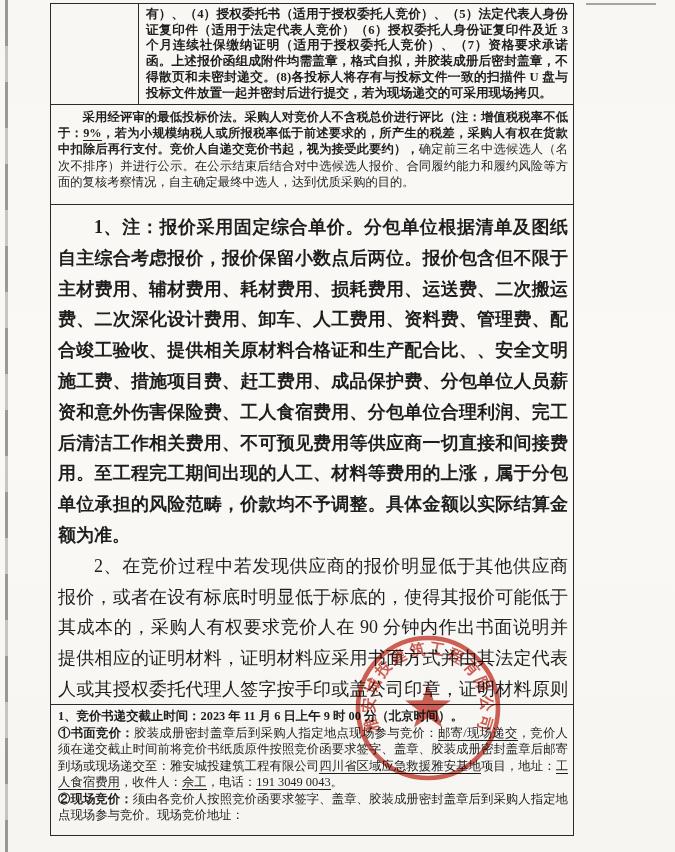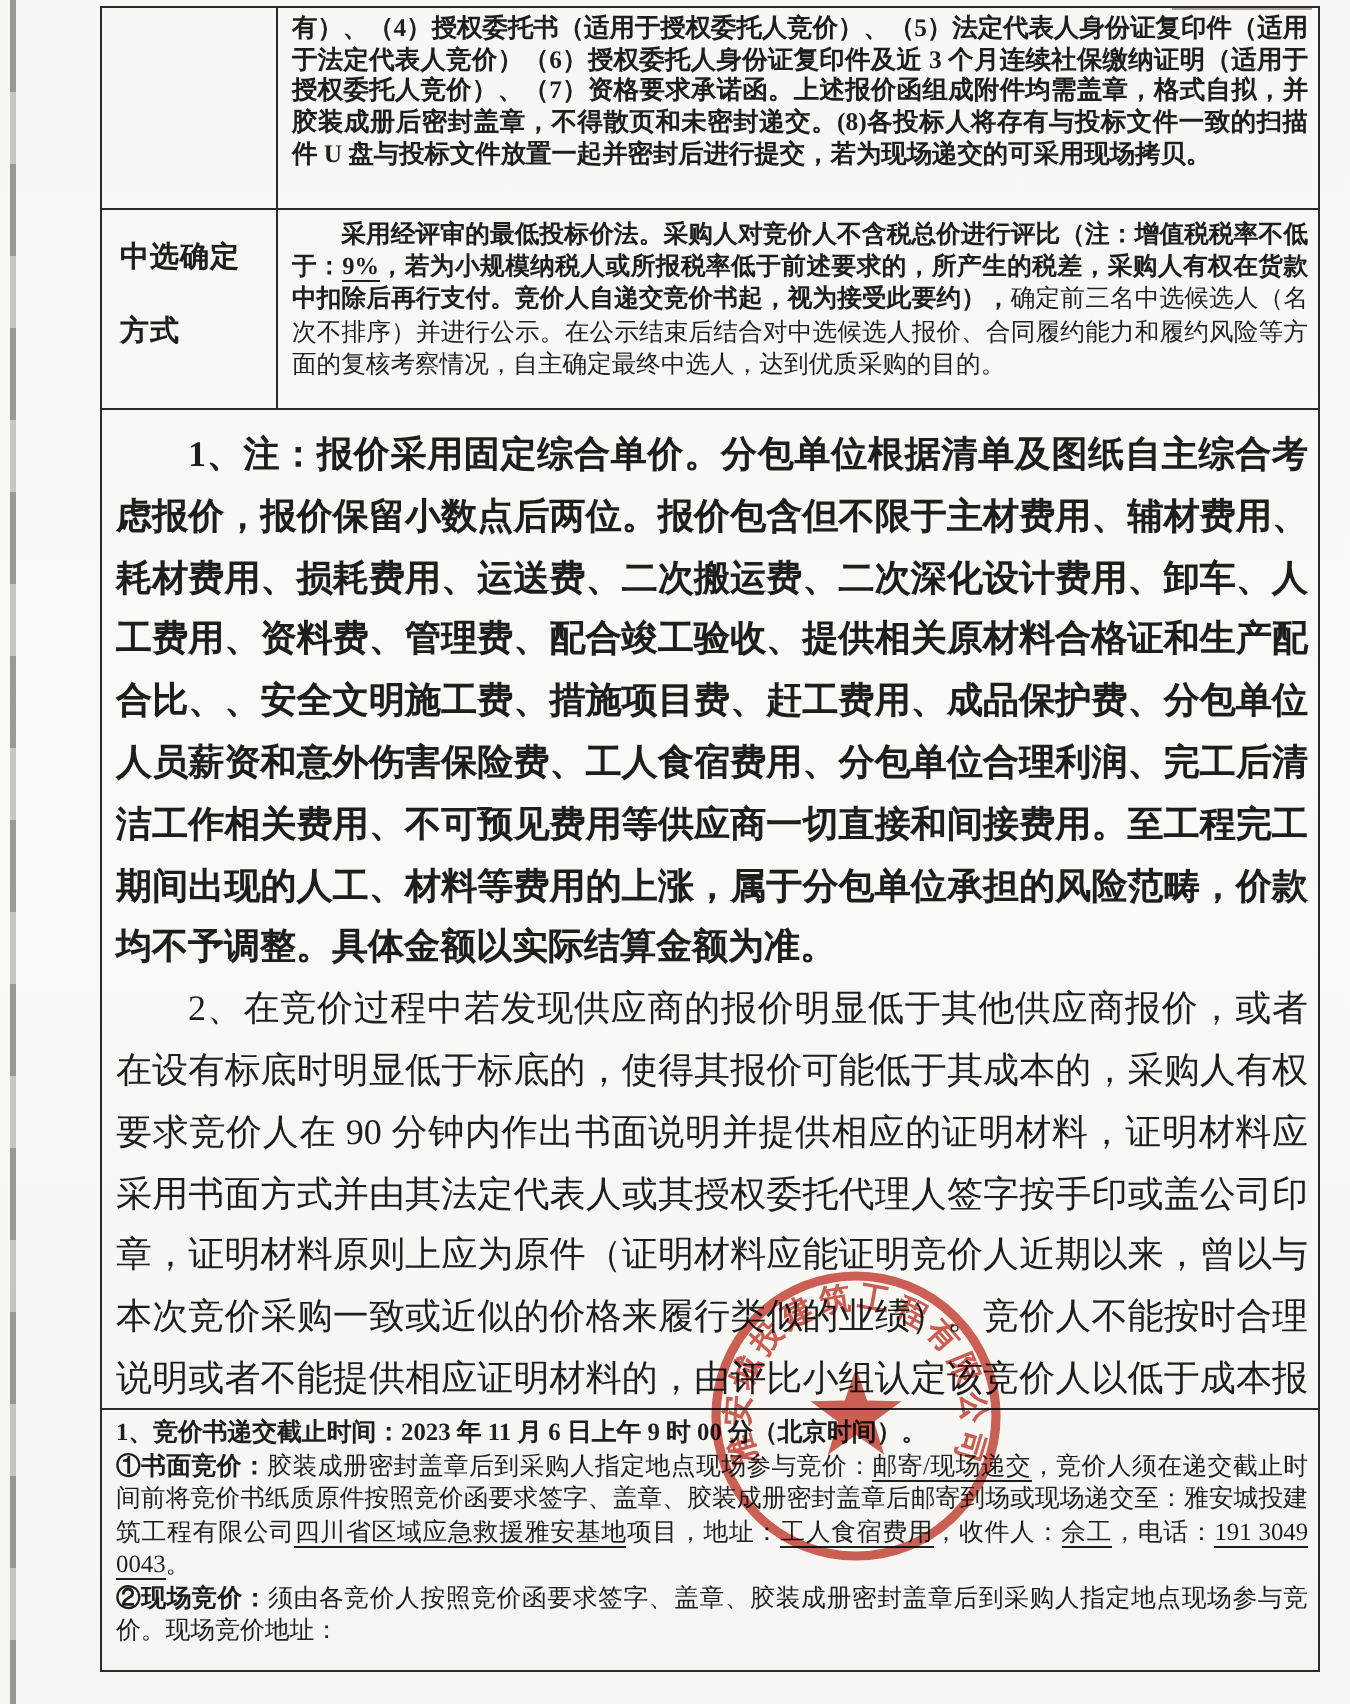--- a/index.html
+++ b/index.html
@@ -19,21 +19,21 @@
     background:repeating-linear-gradient(180deg,#4e4a45 0 46px,#a19b93 46px 82px);
     opacity:.55;
   }
   .scan-topline{
     position:absolute;left:586px;top:3px;width:70px;height:1.5px;
     background:#8d8880;opacity:.75;
   }
 
   
   .doc-table{
-    position:absolute;left:50px;top:3px;width:610px;height:833px;
+    position:absolute;left:50px;top:3px;width:524px;height:833px;
     box-sizing:border-box;
     border:1.7px solid #2b2b2b;
     display:flex;flex-direction:column;
     background:transparent;
   }
   .row{display:flex;box-sizing:border-box;flex:none;}
   .row + .row{border-top:1.7px solid #2b2b2b;}
   .r1{height:100px;}
   .r2{height:100px;}
   .r3{height:500px;}
@@ -81,21 +81,20 @@
   <div class="doc-table">
 
     <div class="row r1">
       <div class="lbl"></div>
       <div class="ct">
           <p><span class="b">有）、（4）授权委托书（适用于授权委托人竞价）、（5）法定代表人身份证复印件（适用于法定代表人竞价）（6）授权委托人身份证复印件及近 3 个月连续社保缴纳证明（适用于授权委托人竞价）、（7）资格要求承诺函。上述报价函组成附件均需盖章，格式自拟，并胶装成册后密封盖章，不得散页和未密封递交。(8)各投标人将存有与投标文件一致的扫描件 U 盘与投标文件放置一起并密封后进行提交，若为现场递交的可采用现场拷贝。</span></p>
         </div>
     </div>
 
     <div class="row r2">
-      <div class="lbl">中选确定方式</div>
       <div class="ct">
           <p><span class="b">采用经评审的最低投标价法。采购人对竞价人不含税总价进行评比（注：增值税税率不低于：</span><span class="b u">9%</span><span class="b">，若为小规模纳税人或所报税率低于前述要求的，所产生的税差，采购人有权在货款中扣除后再行支付。竞价人自递交竞价书起，视为接受此要约），</span><span>确定前三名中选候选人（名次不排序）并进行公示。在公示结束后结合对中选候选人报价、合同履约能力和履约风险等方面的复核考察情况，自主确定最终中选人，达到优质采购的目的。</span></p>
         </div>
     </div>
 
     <div class="row r3">
       <div class="ct">
           <p><span class="b">1、注：报价采用固定综合单价。分包单位根据清单及图纸自主综合考虑报价，报价保留小数点后两位。报价包含但不限于主材费用、辅材费用、耗材费用、损耗费用、运送费、二次搬运费、二次深化设计费用、卸车、人工费用、资料费、管理费、配合竣工验收、提供相关原材料合格证和生产配合比、、安全文明施工费、措施项目费、赶工费用、成品保护费、分包单位人员薪资和意外伤害保险费、工人食宿费用、分包单位合理利润、完工后清洁工作相关费用、不可预见费用等供应商一切直接和间接费用。至工程完工期间出现的人工、材料等费用的上涨，属于分包单位承担的风险范畴，价款均不予调整。具体金额以实际结算金额为准。</span></p>
           <p><span>2、在竞价过程中若发现供应商的报价明显低于其他供应商报价，或者在设有标底时明显低于标底的，使得其报价可能低于其成本的，采购人有权要求竞价人在 90 分钟内作出书面说明并提供相应的证明材料，证明材料应采用书面方式并由其法定代表人或其授权委托代理人签字按手印或盖公司印章，证明材料原则上应为原件（证明材料应能证明竞价人近期以来，曾以与本次竞价采购一致或近似的价格来履行类似的业绩）。竞价人不能按时合理说明或者不能提供相应证明材料的，由评比小组认定该竞价人以低于成本报价竞标，其报价作无效处理，并有权将该竞价人列入采购人黑名单。</span></p>
         </div>

